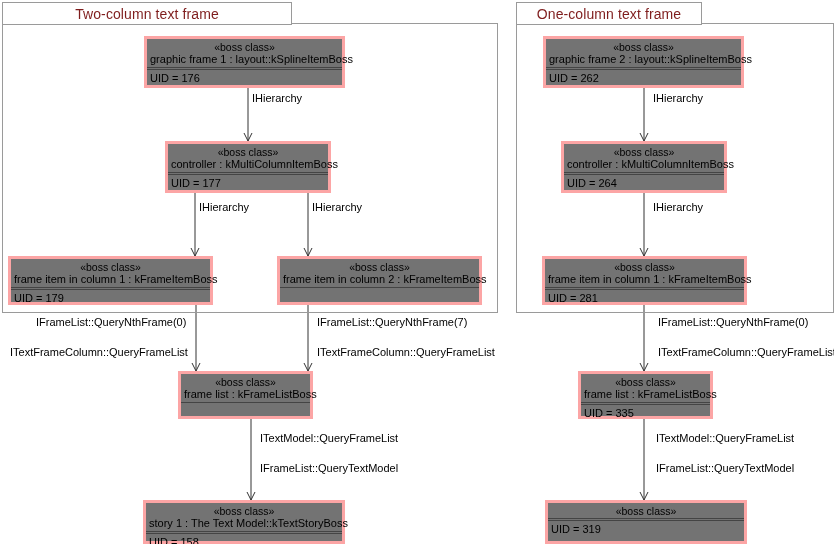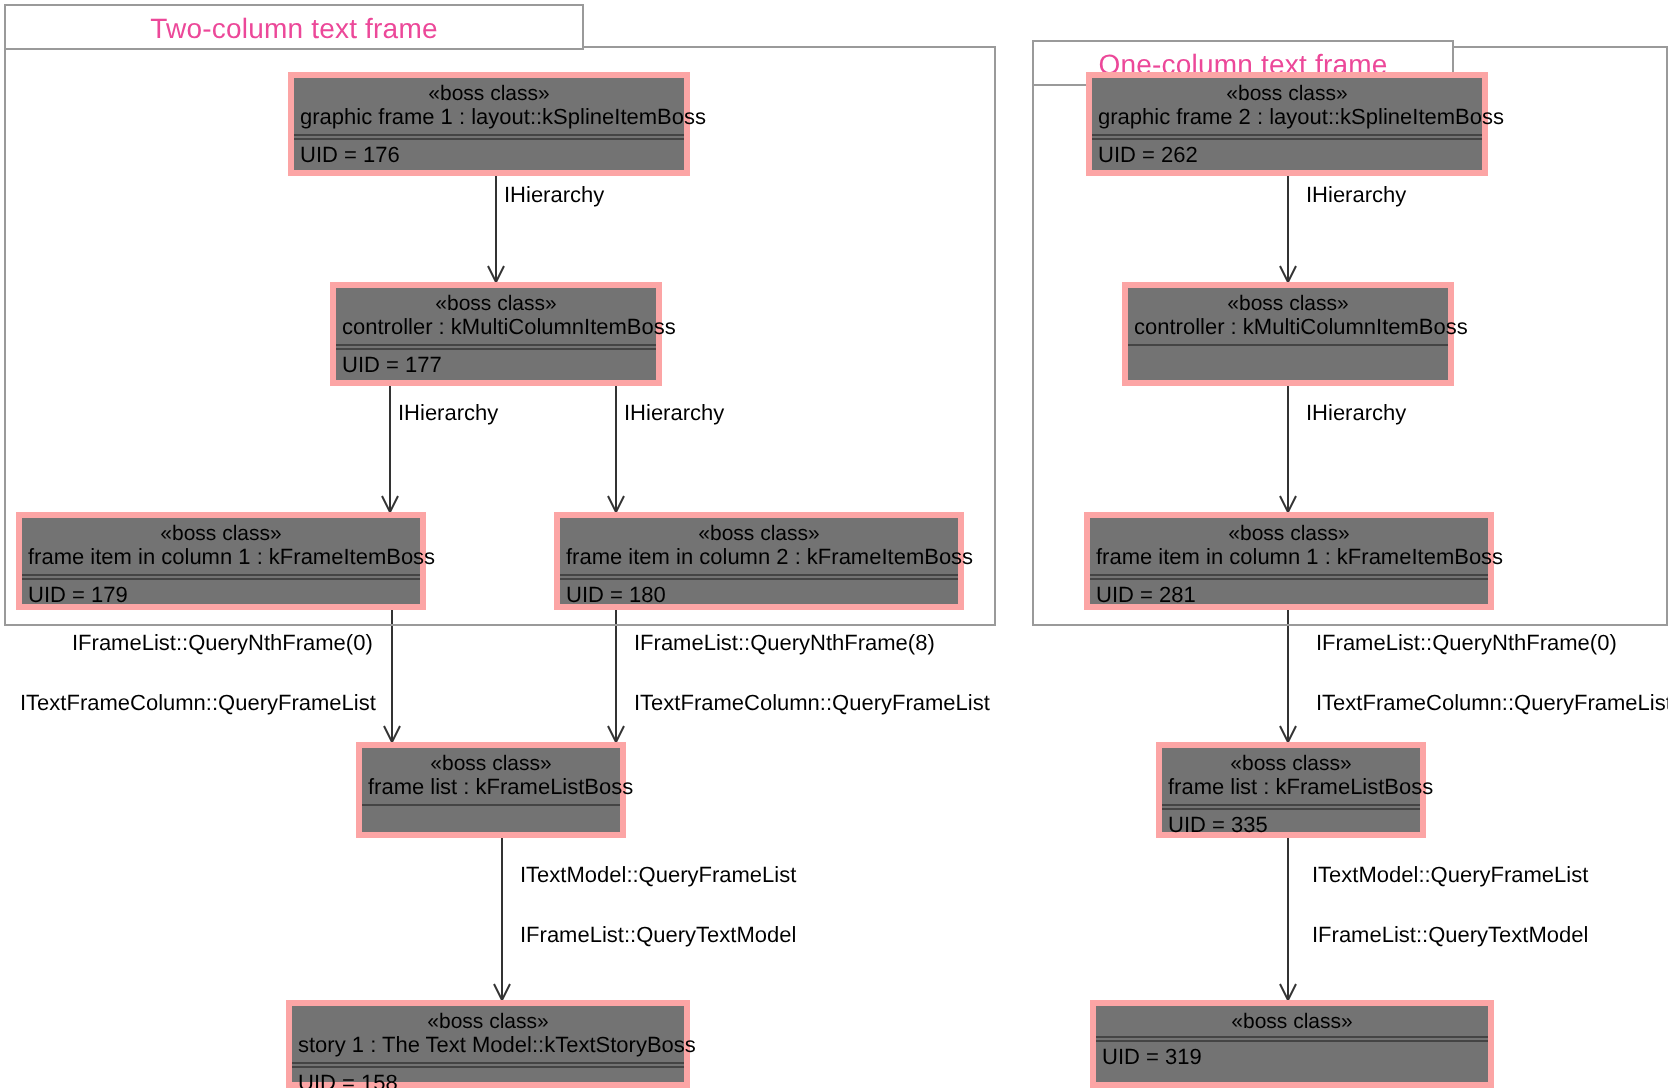--- a/index.html
+++ b/index.html
@@ -36,21 +36,21 @@
     box-sizing: border-box;
   }
   .panel-tab {
     position: absolute;
     border: 1px solid #9a9a9a;
     background: #ffffff;
     box-sizing: border-box;
     display: flex;
     align-items: center;
     justify-content: center;
-    color: #ec4899;
+    color: #7f1d1d;
     font-size: 14px;
     letter-spacing: 0.1px;
     white-space: nowrap;
   }
 
   
   .node {
     position: absolute;
     border: 3px solid #fca5a5;
     background: #737373;
@@ -132,21 +132,21 @@
 
     <line x1="644" y1="418" x2="644" y2="500" stroke="#333" stroke-width="1" marker-start="url(#arrowDown)" marker-end="url(#arrowDown)"></line>
   </svg>
 
   <div class="panel" style="left:2px; top:23px; width:496px; height:290px;"></div>
   <div class="panel-tab" style="left:2px; top:2px; width:290px; height:23px;">
     <span>Two-column text frame</span>
   </div>
 
   <div class="panel" style="left:516px; top:23px; width:318px; height:290px;"></div>
-  <div class="panel-tab" style="left:516px; top:20px; width:211px; height:23px;align-items:center;">
+  <div class="panel-tab" style="left:516px; top:2px; width:186px; height:23px;align-items:center;">
     <span>One-column text frame</span>
   </div>
 
   <div class="node" style="left:144px; top:36px; width:201px; height:52px;">
     <div class="head">
       <span class="stereo">«boss class»</span>
       <span class="name">graphic frame 1 : layout::kSplineItemBoss</span>
     </div>
     <div class="attrs">UID = 176</div>
   </div>
@@ -165,21 +165,20 @@
       <span class="name">frame item in column 1 : kFrameItemBoss</span>
     </div>
     <div class="attrs">UID = 179</div>
   </div>
 
   <div class="node" style="left:277px; top:256px; width:205px; height:49px;">
     <div class="head">
       <span class="stereo">«boss class»</span>
       <span class="name">frame item in column 2 : kFrameItemBoss</span>
     </div>
-    <div class="attrs">UID = 180</div>
   </div>
 
   <div class="node" style="left:178px; top:371px; width:135px; height:48px;">
     <div class="head">
       <span class="stereo">«boss class»</span>
       <span class="name">frame list : kFrameListBoss</span>
     </div>
   </div>
 
   <div class="node" style="left:143px; top:500px; width:202px; height:44px;">
@@ -196,20 +195,21 @@
       <span class="name">graphic frame 2 : layout::kSplineItemBoss</span>
     </div>
     <div class="attrs">UID = 262</div>
   </div>
 
   <div class="node" style="left:561px; top:141px; width:166px; height:52px;">
     <div class="head">
       <span class="stereo">«boss class»</span>
       <span class="name">controller : kMultiColumnItemBoss</span>
     </div>
+    <div class="attrs">UID = 264</div>
   </div>
 
   <div class="node" style="left:542px; top:256px; width:205px; height:49px;">
     <div class="head">
       <span class="stereo">«boss class»</span>
       <span class="name">frame item in column 1 : kFrameItemBoss</span>
     </div>
     <div class="attrs">UID = 281</div>
   </div>
 
@@ -231,21 +231,21 @@
   <div class="edge-label" style="left:252px; top:92px;">IHierarchy</div>
 
   <div class="edge-label" style="left:199px; top:201px;">IHierarchy</div>
 
   <div class="edge-label" style="left:312px; top:201px;">IHierarchy</div>
 
   <div class="edge-label right-align" style="left:36px; top:316px;">IFrameList::QueryNthFrame(0)</div>
 
   <div class="edge-label right-align" style="left:10px; top:346px;">ITextFrameColumn::QueryFrameList</div>
 
-  <div class="edge-label" style="left:317px; top:316px;">IFrameList::QueryNthFrame(8)</div>
+  <div class="edge-label" style="left:317px; top:316px;">IFrameList::QueryNthFrame(7)</div>
 
   <div class="edge-label" style="left:317px; top:346px;">ITextFrameColumn::QueryFrameList</div>
 
   <div class="edge-label" style="left:260px; top:432px;">ITextModel::QueryFrameList</div>
 
   <div class="edge-label" style="left:260px; top:462px;">IFrameList::QueryTextModel</div>
 
   <div class="edge-label" style="left:653px; top:92px;">IHierarchy</div>
 
   <div class="edge-label" style="left:653px; top:201px;">IHierarchy</div>

